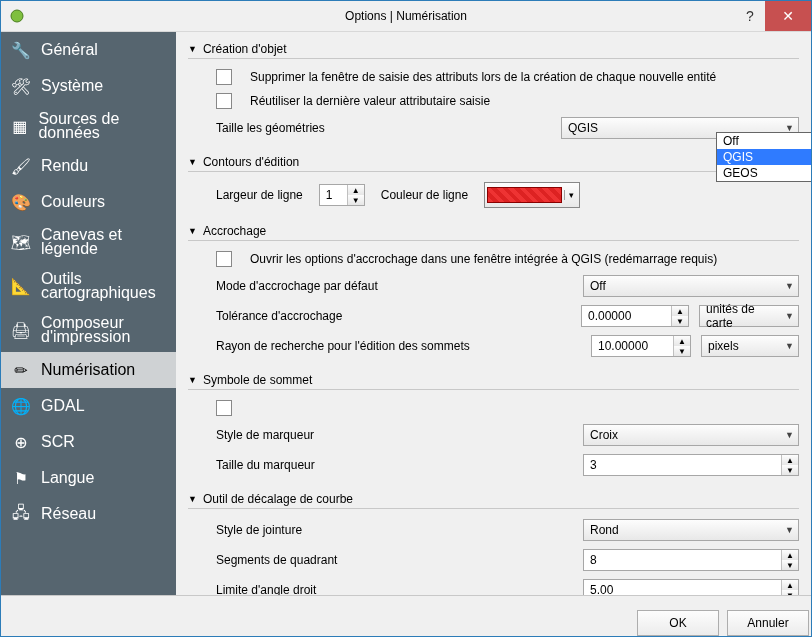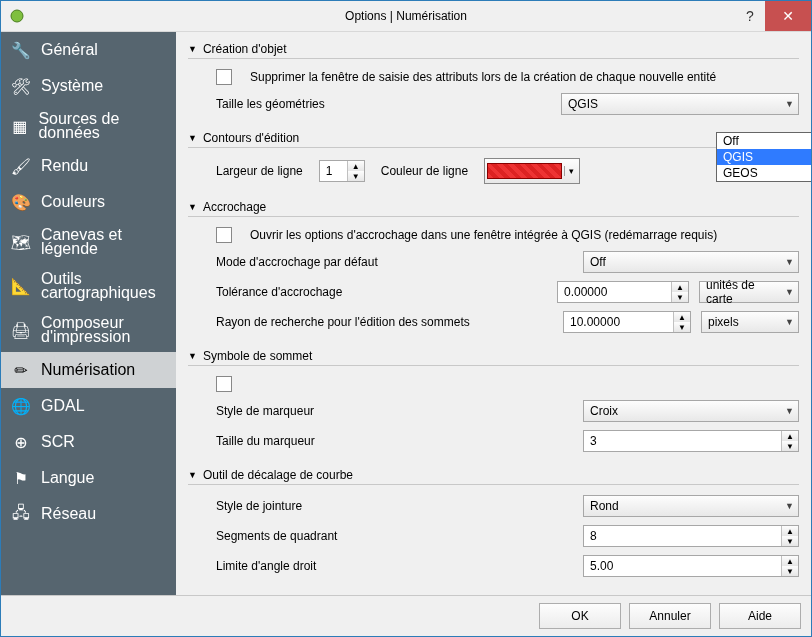--- a/index.html
+++ b/index.html
@@ -26,21 +26,21 @@
 .row .grow{flex:1}
 .checkbox{width:14px;height:14px;border:1px solid #888;background:#fff;display:inline-block;margin-right:8px;vertical-align:middle}
 .select{height:22px;border:1px solid #a7a7a7;background:linear-gradient(#fdfdfd,#e8e8e8);display:flex;align-items:center;padding:0 18px 0 6px;position:relative;box-sizing:border-box}
 .select .arrow{position:absolute;right:4px;top:50%;transform:translateY(-50%);font-size:9px;color:#444}
 .spin{height:22px;border:1px solid #a7a7a7;background:#fff;display:flex;align-items:center;padding:0 18px 0 6px;position:relative;box-sizing:border-box}
 .spin .btns{position:absolute;right:0;top:0;bottom:0;width:16px;border-left:1px solid #c0c0c0;display:flex;flex-direction:column}
 .spin .btns span{flex:1;display:flex;align-items:center;justify-content:center;font-size:8px;background:linear-gradient(#fdfdfd,#e6e6e6)}
 .colorbtn{width:90px;height:20px;border:1px solid #888;display:flex;align-items:center;padding:2px;gap:2px;background:linear-gradient(#fdfdfd,#e8e8e8)}
 .colorbtn .swatch{flex:1;height:14px;background:repeating-linear-gradient(45deg,#e33,#e33 4px,#d22 4px,#d22 8px);border:1px solid #800}
 .colorbtn .carrow{width:12px;text-align:center;font-size:9px;border-left:1px solid #a0a0a0}
-.footer{height:40px;border-top:1px solid #c8c8c8;display:flex;align-items:center;justify-content:flex-end;gap:8px;padding:0 10px;background:#f0f0f0}
+.footer{height:40px;border-top:1px solid #c8c8c8;display:flex;align-items:flex-end;justify-content:flex-end;gap:8px;padding:0 2px;background:#f0f0f0}
 .btn{min-width:80px;height:24px;border:1px solid #adadad;background:linear-gradient(#fdfdfd,#ececec);display:flex;align-items:center;justify-content:center;font-size:12px}
 .dropdown{position:absolute;left:540px;top:100px;width:238px;border:1px solid #666;background:#fff;z-index:10;font-size:12px}
 .dropdown .opt{padding:1px 6px}
 .dropdown .opt.sel{background:#2f7bff;color:#fff}
 </style>
 </head>
 <body>
 
 <div class="window">
 
@@ -119,20 +119,24 @@
       <div class="section">
         <div class="sect-head">
           <span class="tri">▼</span>
           <span>Création d'objet</span>
         </div>
         <div class="row">
           <span class="checkbox"></span>
           <span>Supprimer la fenêtre de saisie des attributs lors de la création de chaque nouvelle entité</span>
         </div>
         <div class="row">
+          <span class="checkbox"></span>
+          <span>Réutiliser la dernière valeur attributaire saisie</span>
+        </div>
+        <div class="row">
           <span class="lab">Taille les géométries</span>
           <span class="grow"></span>
           <div class="select" style="width:238px">
             <span>QGIS</span>
             <span class="arrow">▼</span>
           </div>
         </div>
       </div>
 
       <div class="dropdown" id="dropdown">
@@ -176,36 +180,36 @@
           <span class="lab">Mode d'accrochage par défaut</span>
           <span class="grow"></span>
           <div class="select" style="width:216px">
             <span>Off</span>
             <span class="arrow">▼</span>
           </div>
         </div>
         <div class="row">
           <span class="lab">Tolérance d'accrochage</span>
           <span class="grow"></span>
-          <div class="spin" style="width:132px">
+          <div class="spin" style="width:108px">
             <span>0.00000</span>
             <span class="btns">
                 <span>▲</span>
                 <span>▼</span>
               </span>
           </div>
           <div class="select" style="width:100px">
             <span>unités de carte</span>
             <span class="arrow">▼</span>
           </div>
         </div>
         <div class="row">
           <span class="lab">Rayon de recherche pour l'édition des sommets</span>
           <span class="grow"></span>
-          <div class="spin" style="width:128px">
+          <div class="spin" style="width:100px">
             <span>10.00000</span>
             <span class="btns">
                 <span>▲</span>
                 <span>▼</span>
               </span>
           </div>
           <div class="select" style="width:98px">
             <span>pixels</span>
             <span class="arrow">▼</span>
           </div>
@@ -277,16 +281,15 @@
           </div>
         </div>
       </div>
 
     </div>
   </div>
 
   <div class="footer">
     <div class="btn">OK</div>
     <div class="btn">Annuler</div>
-    <div class="btn">Aide</div>
   </div>
 
 </div>
 
 </body></html>

